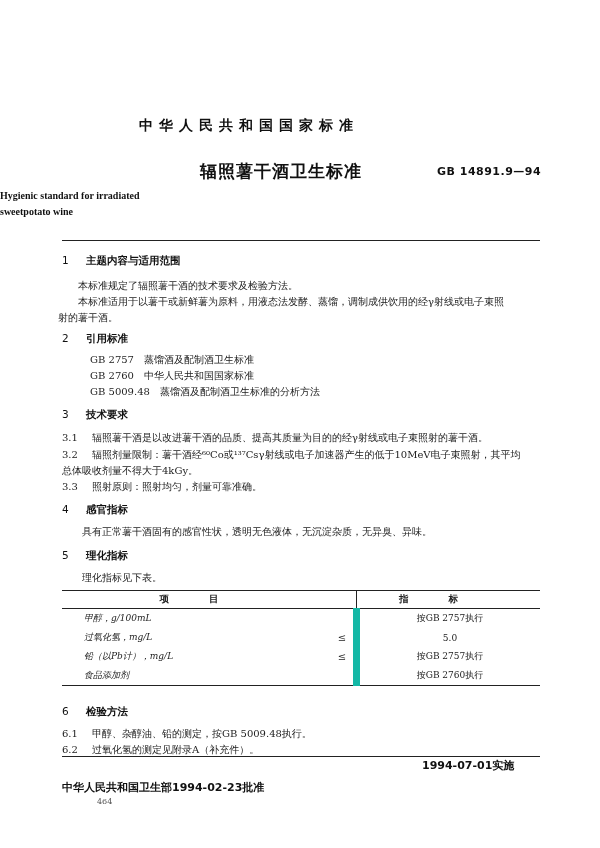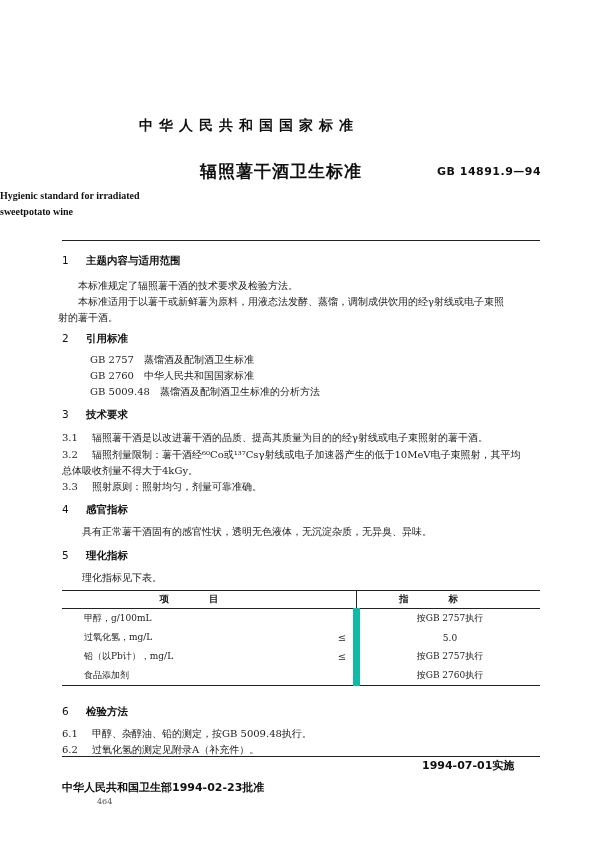--- a/index.html
+++ b/index.html
@@ -40,21 +40,21 @@
   .sub .n { display:inline-block; width:30px; }
   table.spec {
     position:absolute; left:62px; top:590px; width:478px; border-collapse:collapse;
     font-size:9px; color:#222;
   }
   table.spec th {
     font-weight:bold; font-family:"DejaVu Sans","Liberation Sans",sans-serif; font-size:9.5px;
     height:15px; border-top:1.5px solid #222; border-bottom:1px solid #222; letter-spacing:40px;
   }
   table.spec td { height:17px; }
-  table.spec td.item { padding-left:22px; width:246px; }
+  table.spec td.item { padding-left:22px; width:246px;font-style:italic; }
   table.spec td.cmp { width:20px; text-align:center; font-size:10px; }
   table.spec td.val { text-align:center; border-left:7px solid #14b8a6; }
   table.spec th.valh { border-left:1px solid #222; }
   table.spec tr.last td { border-bottom:1.5px solid #222;margin-top:33px; }
   .footer-left {
     left:62px; top:780px; font-family:"DejaVu Sans","Liberation Sans",sans-serif; font-weight:bold;
     font-size:11px; color:#111;
   }
   .footer-right {
     left:422px; top:758px; font-family:"DejaVu Sans","Liberation Sans",sans-serif; font-weight:bold;

